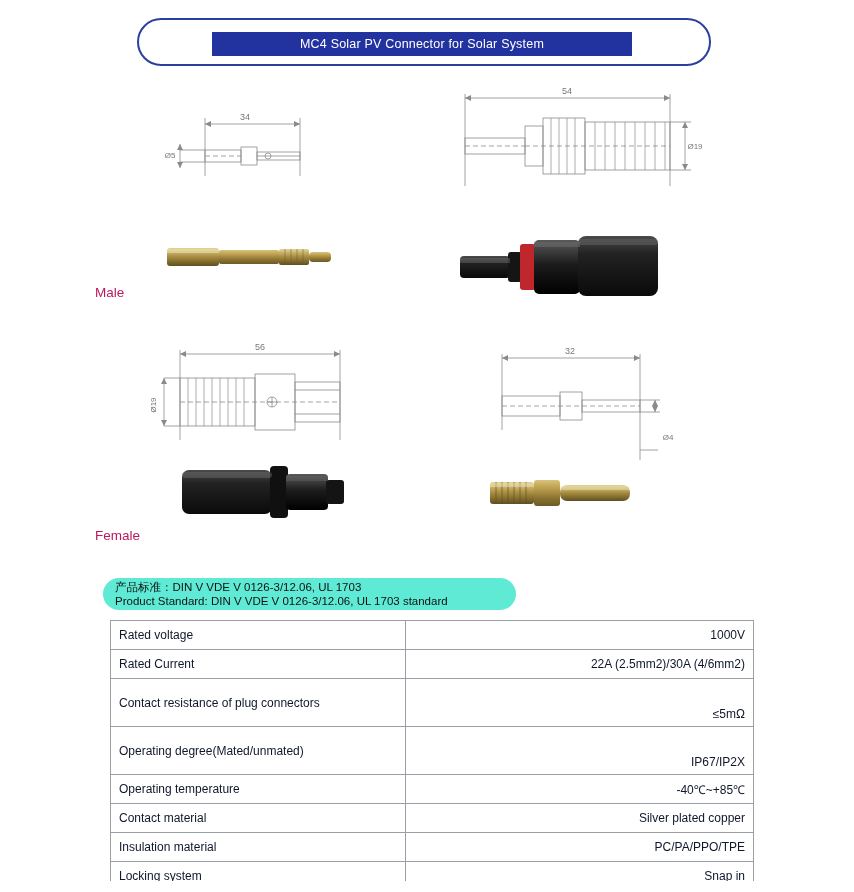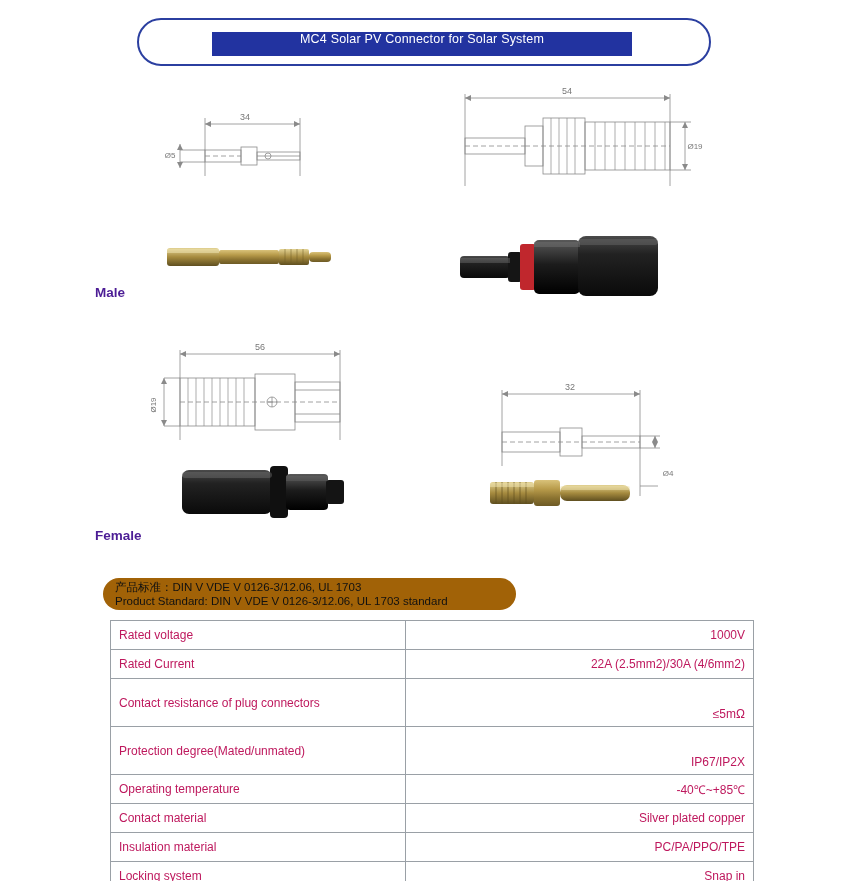--- a/index.html
+++ b/index.html
@@ -40,20 +40,21 @@
     box-sizing: border-box;
   }
   .banner-bar {
     position: absolute;
     left: 75px;
     top: 14px;
     width: 420px;
     height: 24px;
     background: #2233a0;
     display: flex;
+    align-items: center;
     justify-content: center;
   }
   .banner-bar span {
     color: #ffffff;
     font-size: 12.5px;
     letter-spacing: 0.2px;
     white-space: nowrap;
   }
 
   
@@ -63,35 +64,34 @@
     top: 78px;
     width: 854px;
     height: 480px;
   }
   .dwg {
     position: absolute;
   }
   .label {
     position: absolute;
     font-size: 13.5px;
-    color: #4c1d95;
-    font-weight: bold;
+    color: #be185d;
   }
 
   
   svg { display: block; }
 
   
   .standard-box {
     position: absolute;
     left: 103px;
     top: 578px;
     width: 413px;
     height: 32px;
-    background: #a16207;
+    background: #5eead4;
     border-radius: 16px;
     box-sizing: border-box;
     padding: 2px 12px 0 12px;
   }
   .standard-box .line {
     font-size: 11.5px;
     line-height: 14px;
     color: #111;
     white-space: nowrap;
   }
@@ -101,21 +101,21 @@
     position: absolute;
     left: 110px;
     top: 620px;
     width: 644px;
     border-collapse: collapse;
     font-size: 12px;
   }
   .spec-table td {
     border: 1px solid #9aa0a6;
     padding: 4px 8px;
-    color: #be185d;
+    color: #0f172a;
     vertical-align: middle;
   }
   .spec-table td.key {
     width: 278px;
     height: 20px;
   }
   .spec-table td.val {
     text-align: right;
   }
   .tall td { height: 38px; }
@@ -316,21 +316,21 @@
         <rect x="90" y="6" width="18" height="52" rx="4" fill="#101010"></rect>
         <rect x="106" y="14" width="42" height="36" rx="4" fill="url(#blk2)"></rect>
         <rect x="146" y="20" width="18" height="24" rx="3" fill="#141414"></rect>
         <rect x="2" y="12" width="90" height="6" rx="3" fill="#6e6e6e" opacity="0.45"></rect>
         <rect x="106" y="16" width="42" height="5" fill="#6a6a6a" opacity="0.4"></rect>
       </svg>
     </div>
 
     <div class="label" style="left:95px; top:450px;">Female</div>
 
-    <div class="dwg" style="left:480px; top:262px;margin-top:36px;">
+    <div class="dwg" style="left:480px; top:262px;">
       <svg width="210" height="130" viewBox="0 0 210 130">
         <g stroke="#8a8a8a" stroke-width="0.8" fill="none">
           <line x1="22" y1="18" x2="160" y2="18"></line>
           <line x1="22" y1="14" x2="22" y2="90"></line>
           <line x1="160" y1="14" x2="160" y2="120"></line>
           <path d="M22 18 l6 -3 l0 6 z" fill="#8a8a8a" stroke="none"></path>
           <path d="M160 18 l-6 -3 l0 6 z" fill="#8a8a8a" stroke="none"></path>
 
           <rect x="22" y="56" width="58" height="20"></rect>
           <rect x="80" y="52" width="22" height="28"></rect>
@@ -381,21 +381,21 @@
         </tr>
         <tr>
           <td class="key">Rated Current</td>
           <td class="val">22A (2.5mm2)/30A (4/6mm2)</td>
         </tr>
         <tr class="tall">
           <td class="key">Contact resistance of plug connectors</td>
           <td class="val">≤5mΩ</td>
         </tr>
         <tr class="tall">
-          <td class="key">Protection degree(Mated/unmated)</td>
+          <td class="key">Operating degree(Mated/unmated)</td>
           <td class="val">IP67/IP2X</td>
         </tr>
         <tr>
           <td class="key">Operating temperature</td>
           <td class="val">-40℃~+85℃</td>
         </tr>
         <tr>
           <td class="key">Contact material</td>
           <td class="val">Silver plated copper</td>
         </tr>

